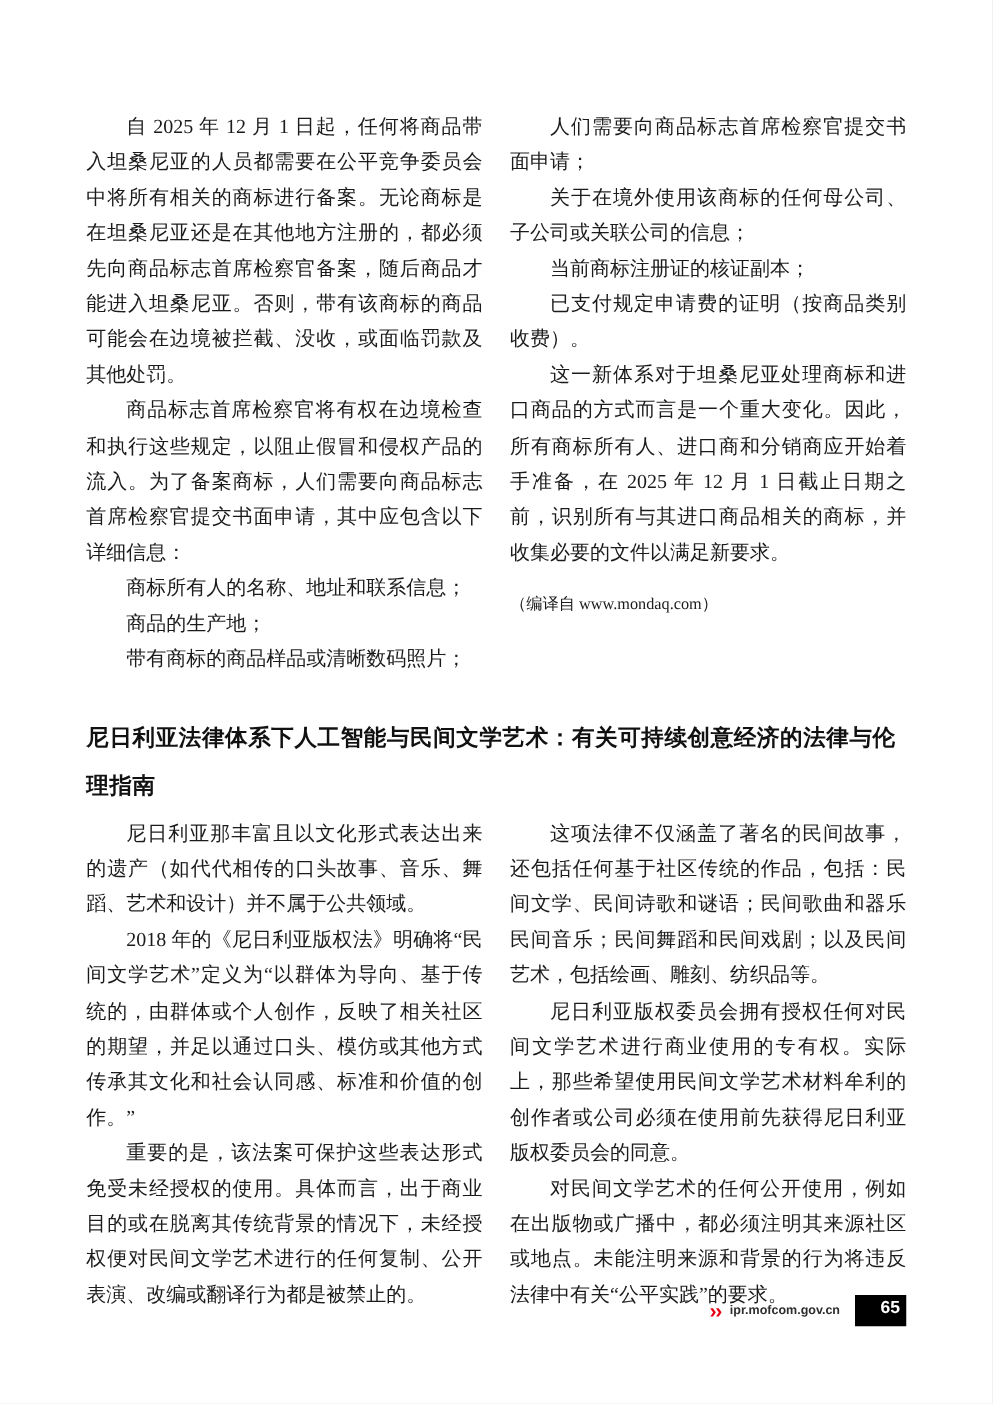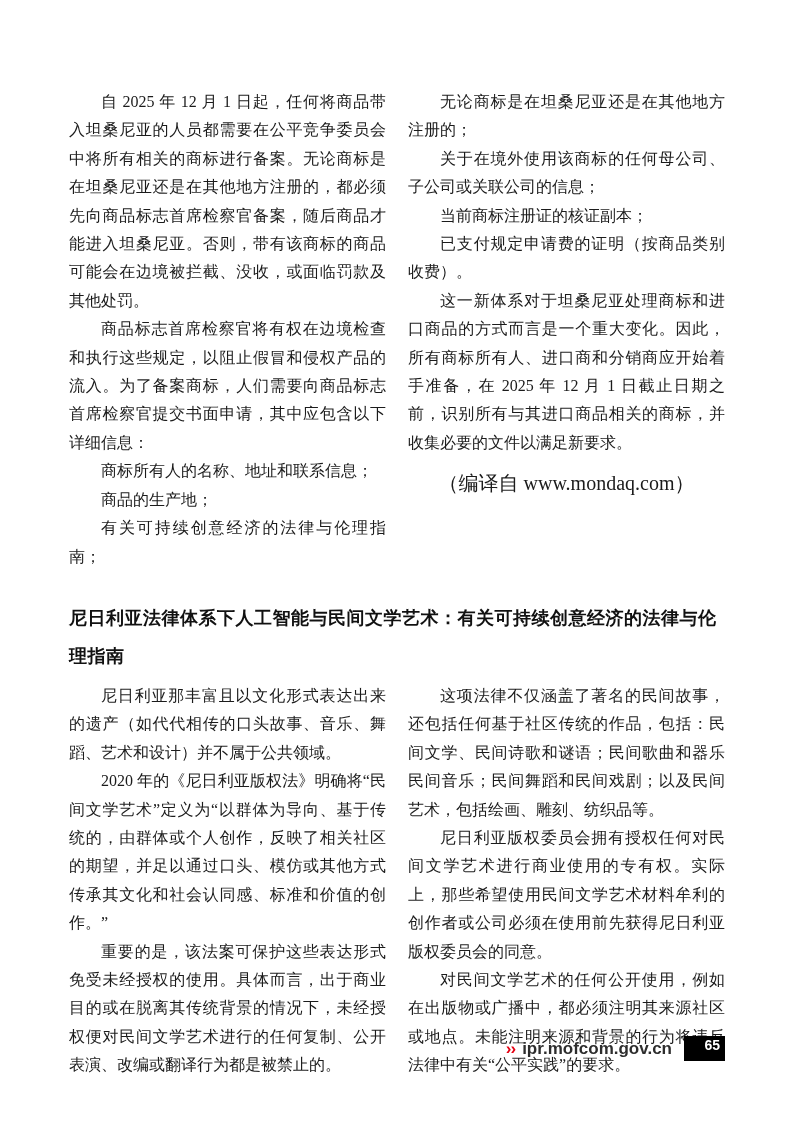--- a/index.html
+++ b/index.html
@@ -20,23 +20,23 @@
   p.body {
     margin: 0;
     font-size: 16px;
     line-height: 28.4px;
     text-align: justify;
     text-indent: 2em;
     word-break: break-all;
   }
   p.credit {
     margin: 12px 0 0 0;
-    font-size: 20px;
+    font-size: 13px;
     line-height: 28.4px;
-    text-align: center;
+    text-align: left;
     text-indent: 0;
   }
   h1.article-title {
     font-family: "Liberation Sans", "DejaVu Sans", sans-serif;
     font-size: 18px;
     line-height: 38px;
     font-weight: bold;
     color: #111111;
     margin: 28px 0 7px 0;
     letter-spacing: 0.5px;
@@ -52,21 +52,21 @@
   .footer .arrows {
     color: #e60012;
     font-weight: bold;
     font-size: 17px;
     line-height: 19px;
     letter-spacing: -1px;
     margin-right: 7px;
   }
   .footer .url {
     font-weight: bold;
-    font-size: 17px;
+    font-size: 10px;
     color: #2d2d2d;
     line-height: 19px;
     text-align: right;
   }
   .footer .pagenum-box {
     background: #000000;
     color: #ffffff;
     width: 41px;
     height: 25px;
     margin-left: 12px;
@@ -81,38 +81,38 @@
 <body>
 
 <div class="page">
 
   <section class="cols">
     <div class="col">
       <p class="body">自 2025 年 12 月 1 日起，任何将商品带入坦桑尼亚的人员都需要在公平竞争委员会中将所有相关的商标进行备案。无论商标是在坦桑尼亚还是在其他地方注册的，都必须先向商品标志首席检察官备案，随后商品才能进入坦桑尼亚。否则，带有该商标的商品可能会在边境被拦截、没收，或面临罚款及其他处罚。</p>
       <p class="body">商品标志首席检察官将有权在边境检查和执行这些规定，以阻止假冒和侵权产品的流入。为了备案商标，人们需要向商品标志首席检察官提交书面申请，其中应包含以下详细信息：</p>
       <p class="body">商标所有人的名称、地址和联系信息；</p>
       <p class="body">商品的生产地；</p>
-      <p class="body">有关可持续创意经济的法律与伦理指南；</p>
+      <p class="body">带有商标的商品样品或清晰数码照片；</p>
     </div>
     <div class="col">
-      <p class="body">无论商标是在坦桑尼亚还是在其他地方注册的；</p>
+      <p class="body">人们需要向商品标志首席检察官提交书面申请；</p>
       <p class="body">关于在境外使用该商标的任何母公司、子公司或关联公司的信息；</p>
       <p class="body">当前商标注册证的核证副本；</p>
       <p class="body">已支付规定申请费的证明（按商品类别收费）。</p>
       <p class="body">这一新体系对于坦桑尼亚处理商标和进口商品的方式而言是一个重大变化。因此，所有商标所有人、进口商和分销商应开始着手准备，在 2025 年 12 月 1 日截止日期之前，识别所有与其进口商品相关的商标，并收集必要的文件以满足新要求。</p>
       <p class="credit">（编译自 www.mondaq.com）</p>
     </div>
   </section>
 
   <h1 class="article-title">尼日利亚法律体系下人工智能与民间文学艺术：有关可持续创意经济的法律与伦理指南</h1>
 
   <section class="cols">
     <div class="col">
       <p class="body">尼日利亚那丰富且以文化形式表达出来的遗产（如代代相传的口头故事、音乐、舞蹈、艺术和设计）并不属于公共领域。</p>
-      <p class="body">2020 年的《尼日利亚版权法》明确将“民间文学艺术”定义为“以群体为导向、基于传统的，由群体或个人创作，反映了相关社区的期望，并足以通过口头、模仿或其他方式传承其文化和社会认同感、标准和价值的创作。”</p>
+      <p class="body">2018 年的《尼日利亚版权法》明确将“民间文学艺术”定义为“以群体为导向、基于传统的，由群体或个人创作，反映了相关社区的期望，并足以通过口头、模仿或其他方式传承其文化和社会认同感、标准和价值的创作。”</p>
       <p class="body">重要的是，该法案可保护这些表达形式免受未经授权的使用。具体而言，出于商业目的或在脱离其传统背景的情况下，未经授权便对民间文学艺术进行的任何复制、公开表演、改编或翻译行为都是被禁止的。</p>
     </div>
     <div class="col">
       <p class="body">这项法律不仅涵盖了著名的民间故事，还包括任何基于社区传统的作品，包括：民间文学、民间诗歌和谜语；民间歌曲和器乐民间音乐；民间舞蹈和民间戏剧；以及民间艺术，包括绘画、雕刻、纺织品等。</p>
       <p class="body">尼日利亚版权委员会拥有授权任何对民间文学艺术进行商业使用的专有权。实际上，那些希望使用民间文学艺术材料牟利的创作者或公司必须在使用前先获得尼日利亚版权委员会的同意。</p>
       <p class="body">对民间文学艺术的任何公开使用，例如在出版物或广播中，都必须注明其来源社区或地点。未能注明来源和背景的行为将违反法律中有关“公平实践”的要求。</p>
     </div>
   </section>
 
   <div class="footer">

